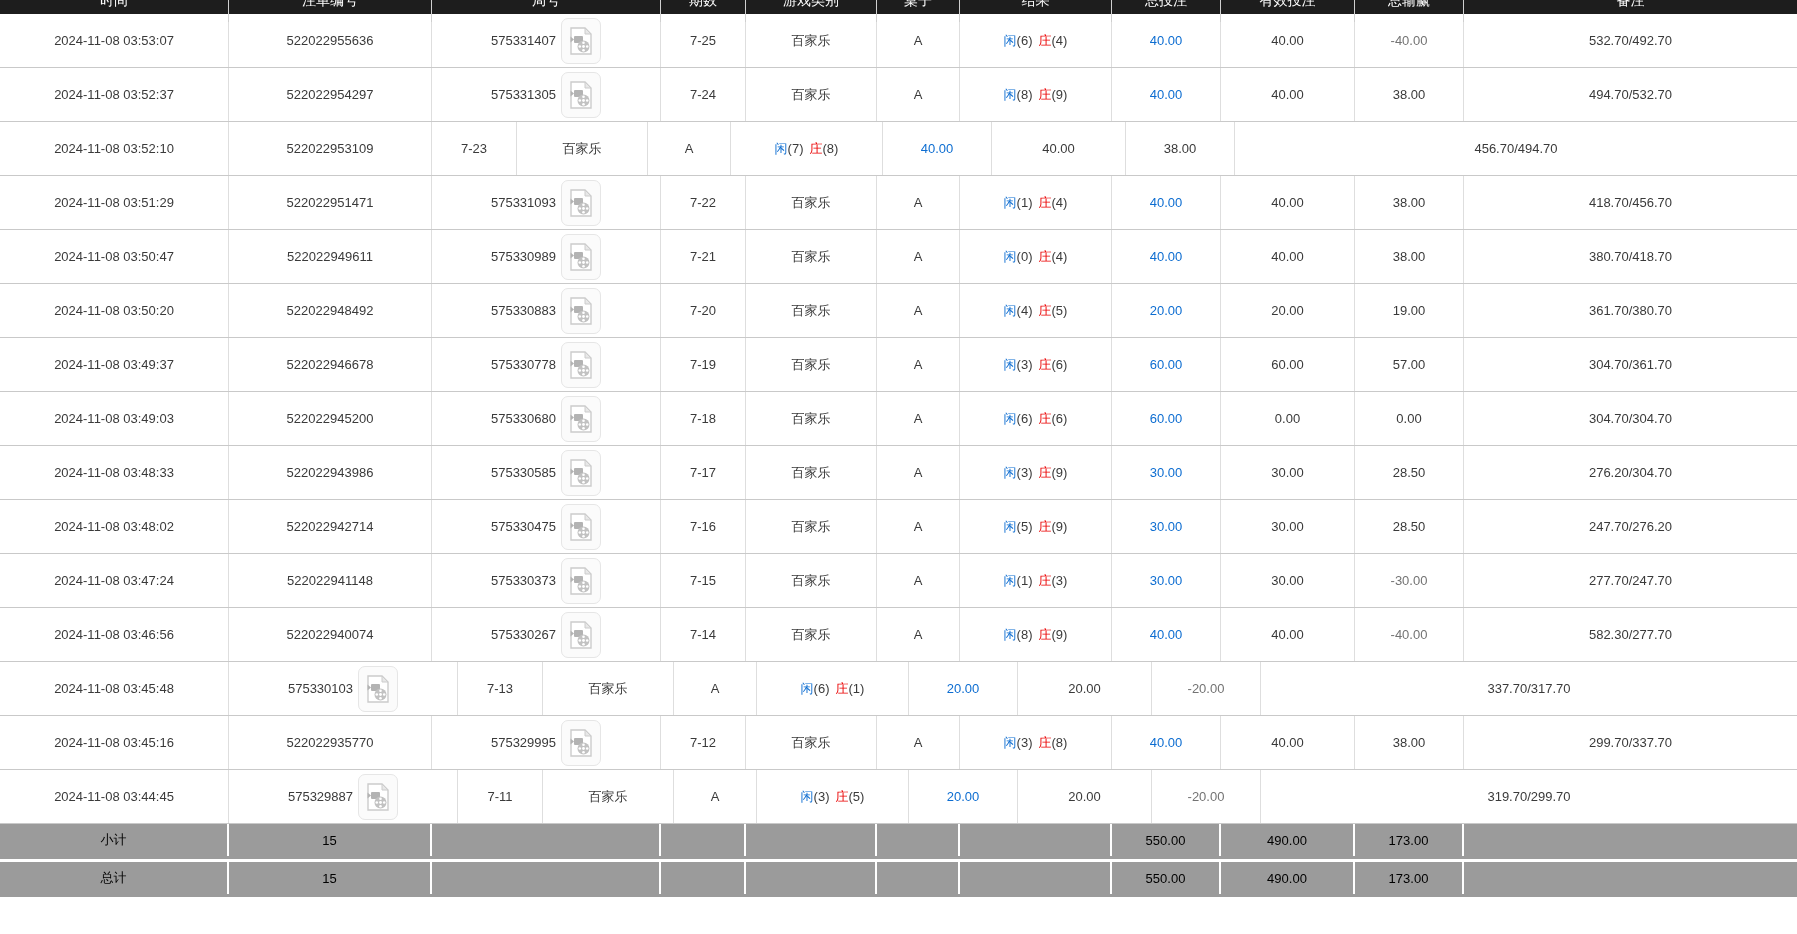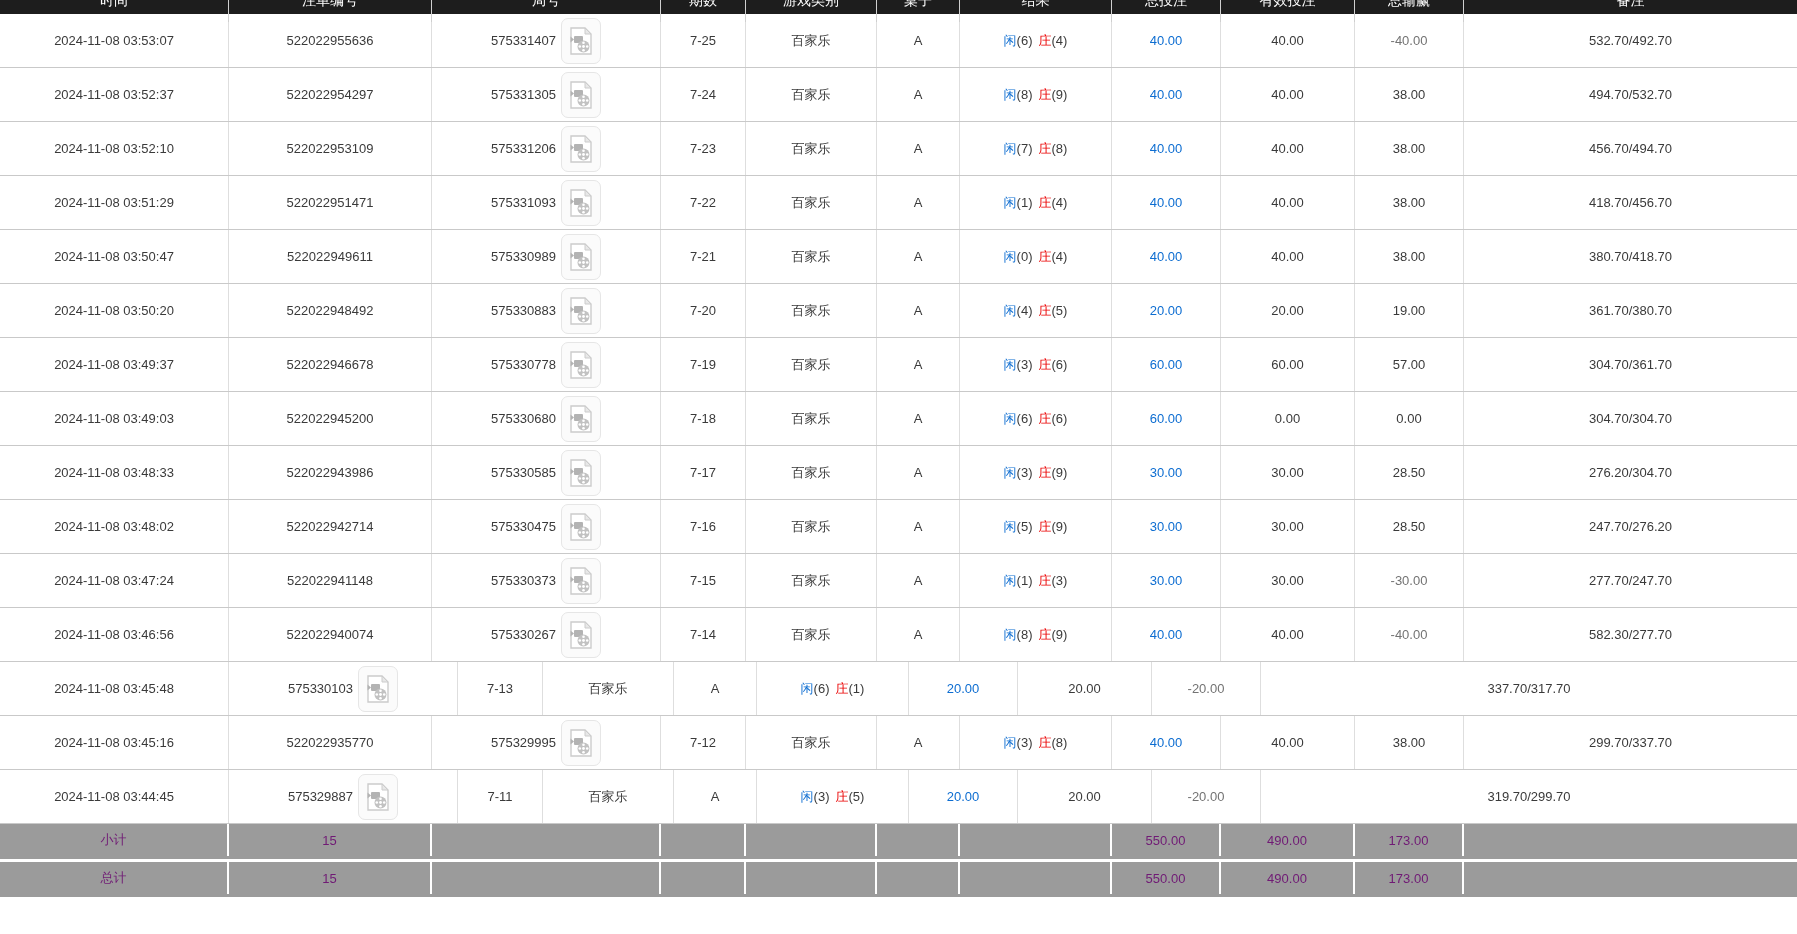--- a/index.html
+++ b/index.html
@@ -33,21 +33,21 @@
   .res-banker{color:#ea0000;margin-left:6px;}
   .res-num{color:#3a3a3a;}
 
   .game-cell{gap:5px;}
   .icon-btn{width:38px;height:44px;border:1px solid #e6e6e6;border-radius:7px;
             background:#fbfbfb;display:inline-flex;align-items:center;justify-content:center;
             cursor:pointer;flex:0 0 auto;}
 
   
   .srow{height:35px;background:#9b9b9b;margin-bottom:3px;}
-  .srow .cell{border-right:2px solid #ffffff;height:32px;color:#701a75;font-size:13px;}
+  .srow .cell{border-right:2px solid #ffffff;height:32px;color:#000000;font-size:13px;}
   .srow .cell:last-child{border-right:none;}
 </style>
 </head>
 <body>
 
 <div class="screen">
 
   <div class="row thead">
     <div class="cell c1">
         <span class="hlabel">时间</span>
@@ -149,37 +149,20 @@
           <span class="res-num">(9)</span>
     </div>
     <div class="cell c8 blue">40.00</div>
     <div class="cell c9">40.00</div>
     <div class="cell c10">38.00</div>
     <div class="cell c11">494.70/532.70</div>
   </div>
       <div class="row trow">
     <div class="cell c1">2024-11-08 03:52:10</div>
     <div class="cell c2">522022953109</div>
-    <div class="cell c3 game-cell">
-      <span>575331206</span>
-      <span class="icon-btn">
-        <svg width="24" height="28" viewBox="0 0 24 28">
-          <path d="M2 1 h14 l6 6 v20 h-20 z" fill="#ffffff" stroke="#cccccc" stroke-width="1.4"></path>
-          <path d="M16 1 v6 h6 z" fill="#e8e8e8" stroke="#cccccc" stroke-width="1"></path>
-          <rect x="5" y="9" width="9" height="7" rx="1" fill="#b3b3b3"></rect>
-          <path d="M5 12.5 L1.5 9.5 v6 z" fill="#b3b3b3"></path>
-          <circle cx="14.5" cy="19.5" r="6" fill="#c2c2c2"></circle>
-          <circle cx="14.5" cy="19.5" r="1.4" fill="#ffffff"></circle>
-          <circle cx="14.5" cy="15.8" r="1.3" fill="#ffffff"></circle>
-          <circle cx="14.5" cy="23.2" r="1.3" fill="#ffffff"></circle>
-          <circle cx="10.8" cy="19.5" r="1.3" fill="#ffffff"></circle>
-          <circle cx="18.2" cy="19.5" r="1.3" fill="#ffffff"></circle>
-        </svg>
-      </span>
-    </div>
     <div class="cell c4">7-23</div>
     <div class="cell c5">百家乐</div>
     <div class="cell c6">A</div>
     <div class="cell c7">
       <span class="res-player">闲</span>
           <span class="res-num">(7)</span>
       <span class="res-banker">庄</span>
           <span class="res-num">(8)</span>
     </div>
     <div class="cell c8 blue">40.00</div>

